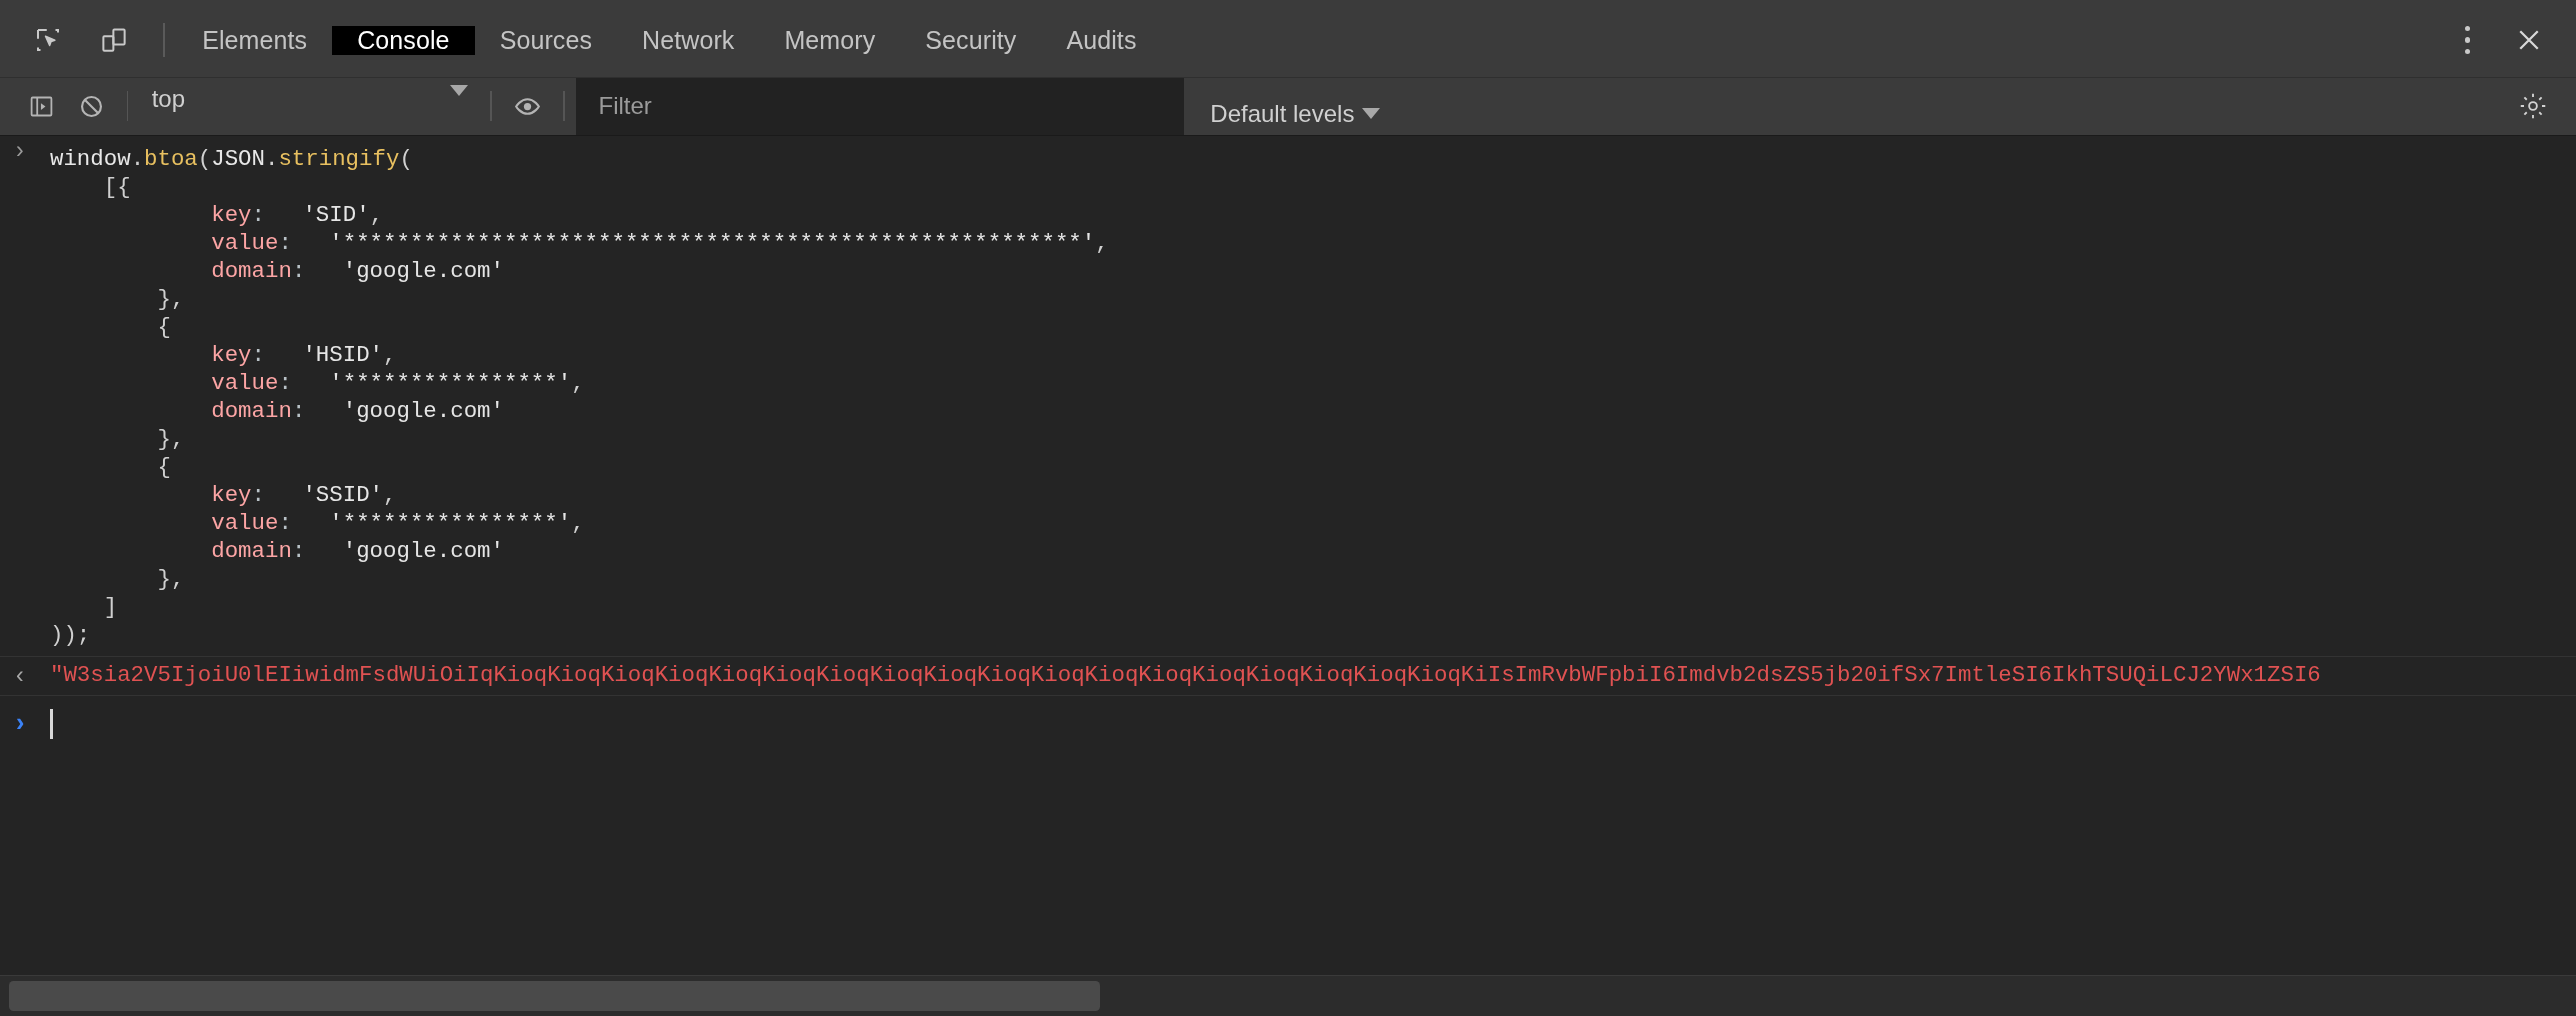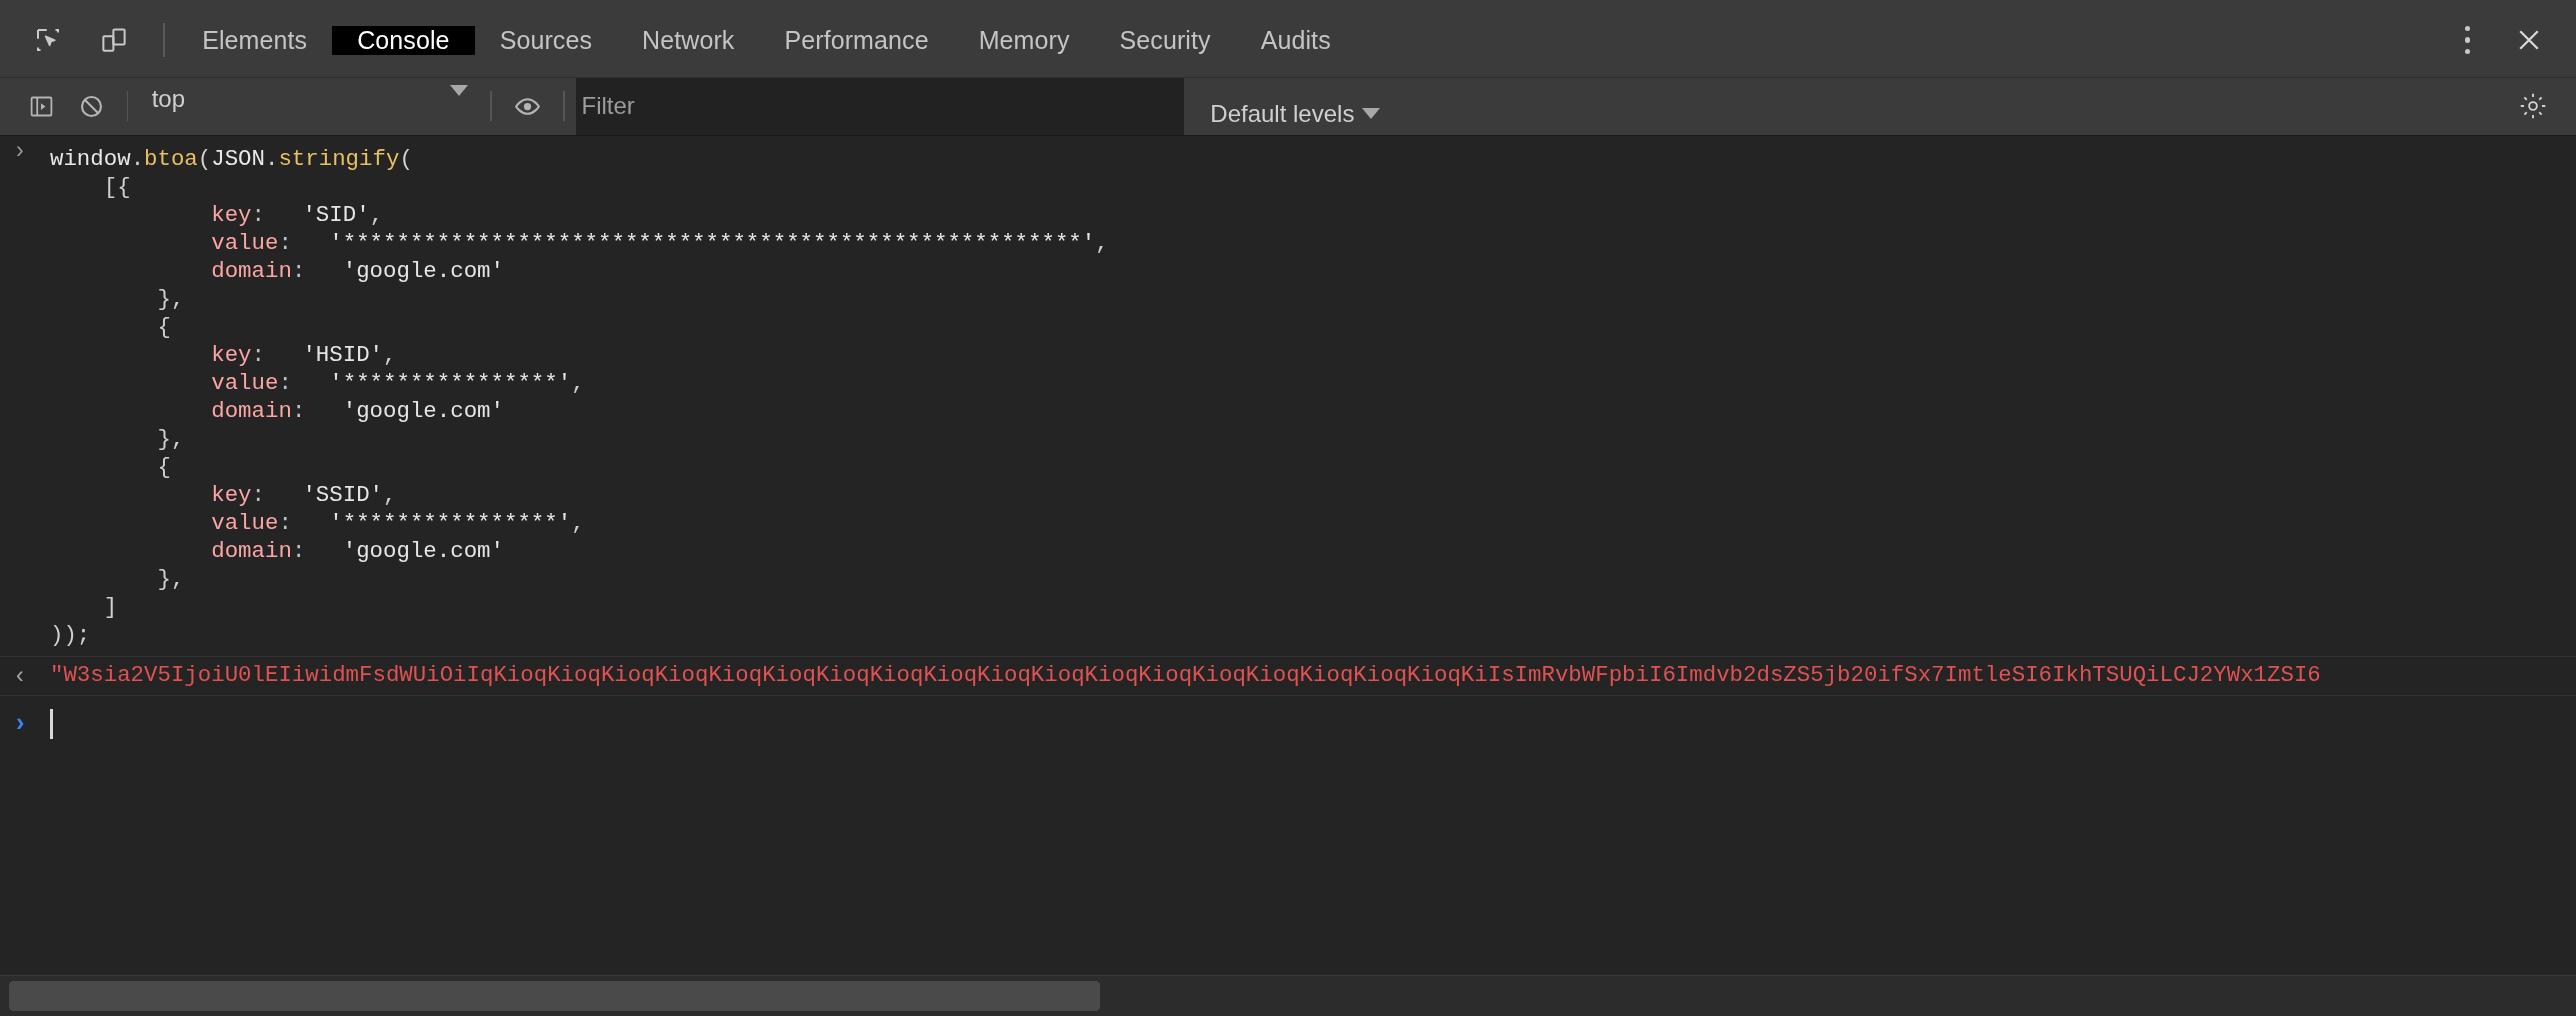--- a/index.html
+++ b/index.html
@@ -161,21 +161,21 @@
 
   .filter-input {
     width: 608px;
     height: 57px;
     background: #222222;
     border: none;
     outline: none;
     color: #a3a3a3;
     font-size: 24px;
     font-family: "Liberation Sans", sans-serif;
-    padding: 0 6px;
+    padding: 0 23px;
     flex: 0 0 auto;
   }
   .filter-input::placeholder { color: #9b9b9b; opacity: 1; }
 
   .levels-select {
     height: 43px;
     display: flex;
     align-items: center;
     gap: 8px;
     padding: 0 14.3px;
@@ -336,23 +336,20 @@
           <span>Elements</span>
         </div>
       <div class="tab active">
           <span>Console</span>
         </div>
       <div class="tab">
           <span>Sources</span>
         </div>
       <div class="tab">
           <span>Network</span>
-        </div>
-      <div class="tab">
-          <span>Performance</span>
         </div>
       <div class="tab">
           <span>Memory</span>
         </div>
       <div class="tab">
           <span>Security</span>
         </div>
       <div class="tab">
           <span>Audits</span>
         </div>

